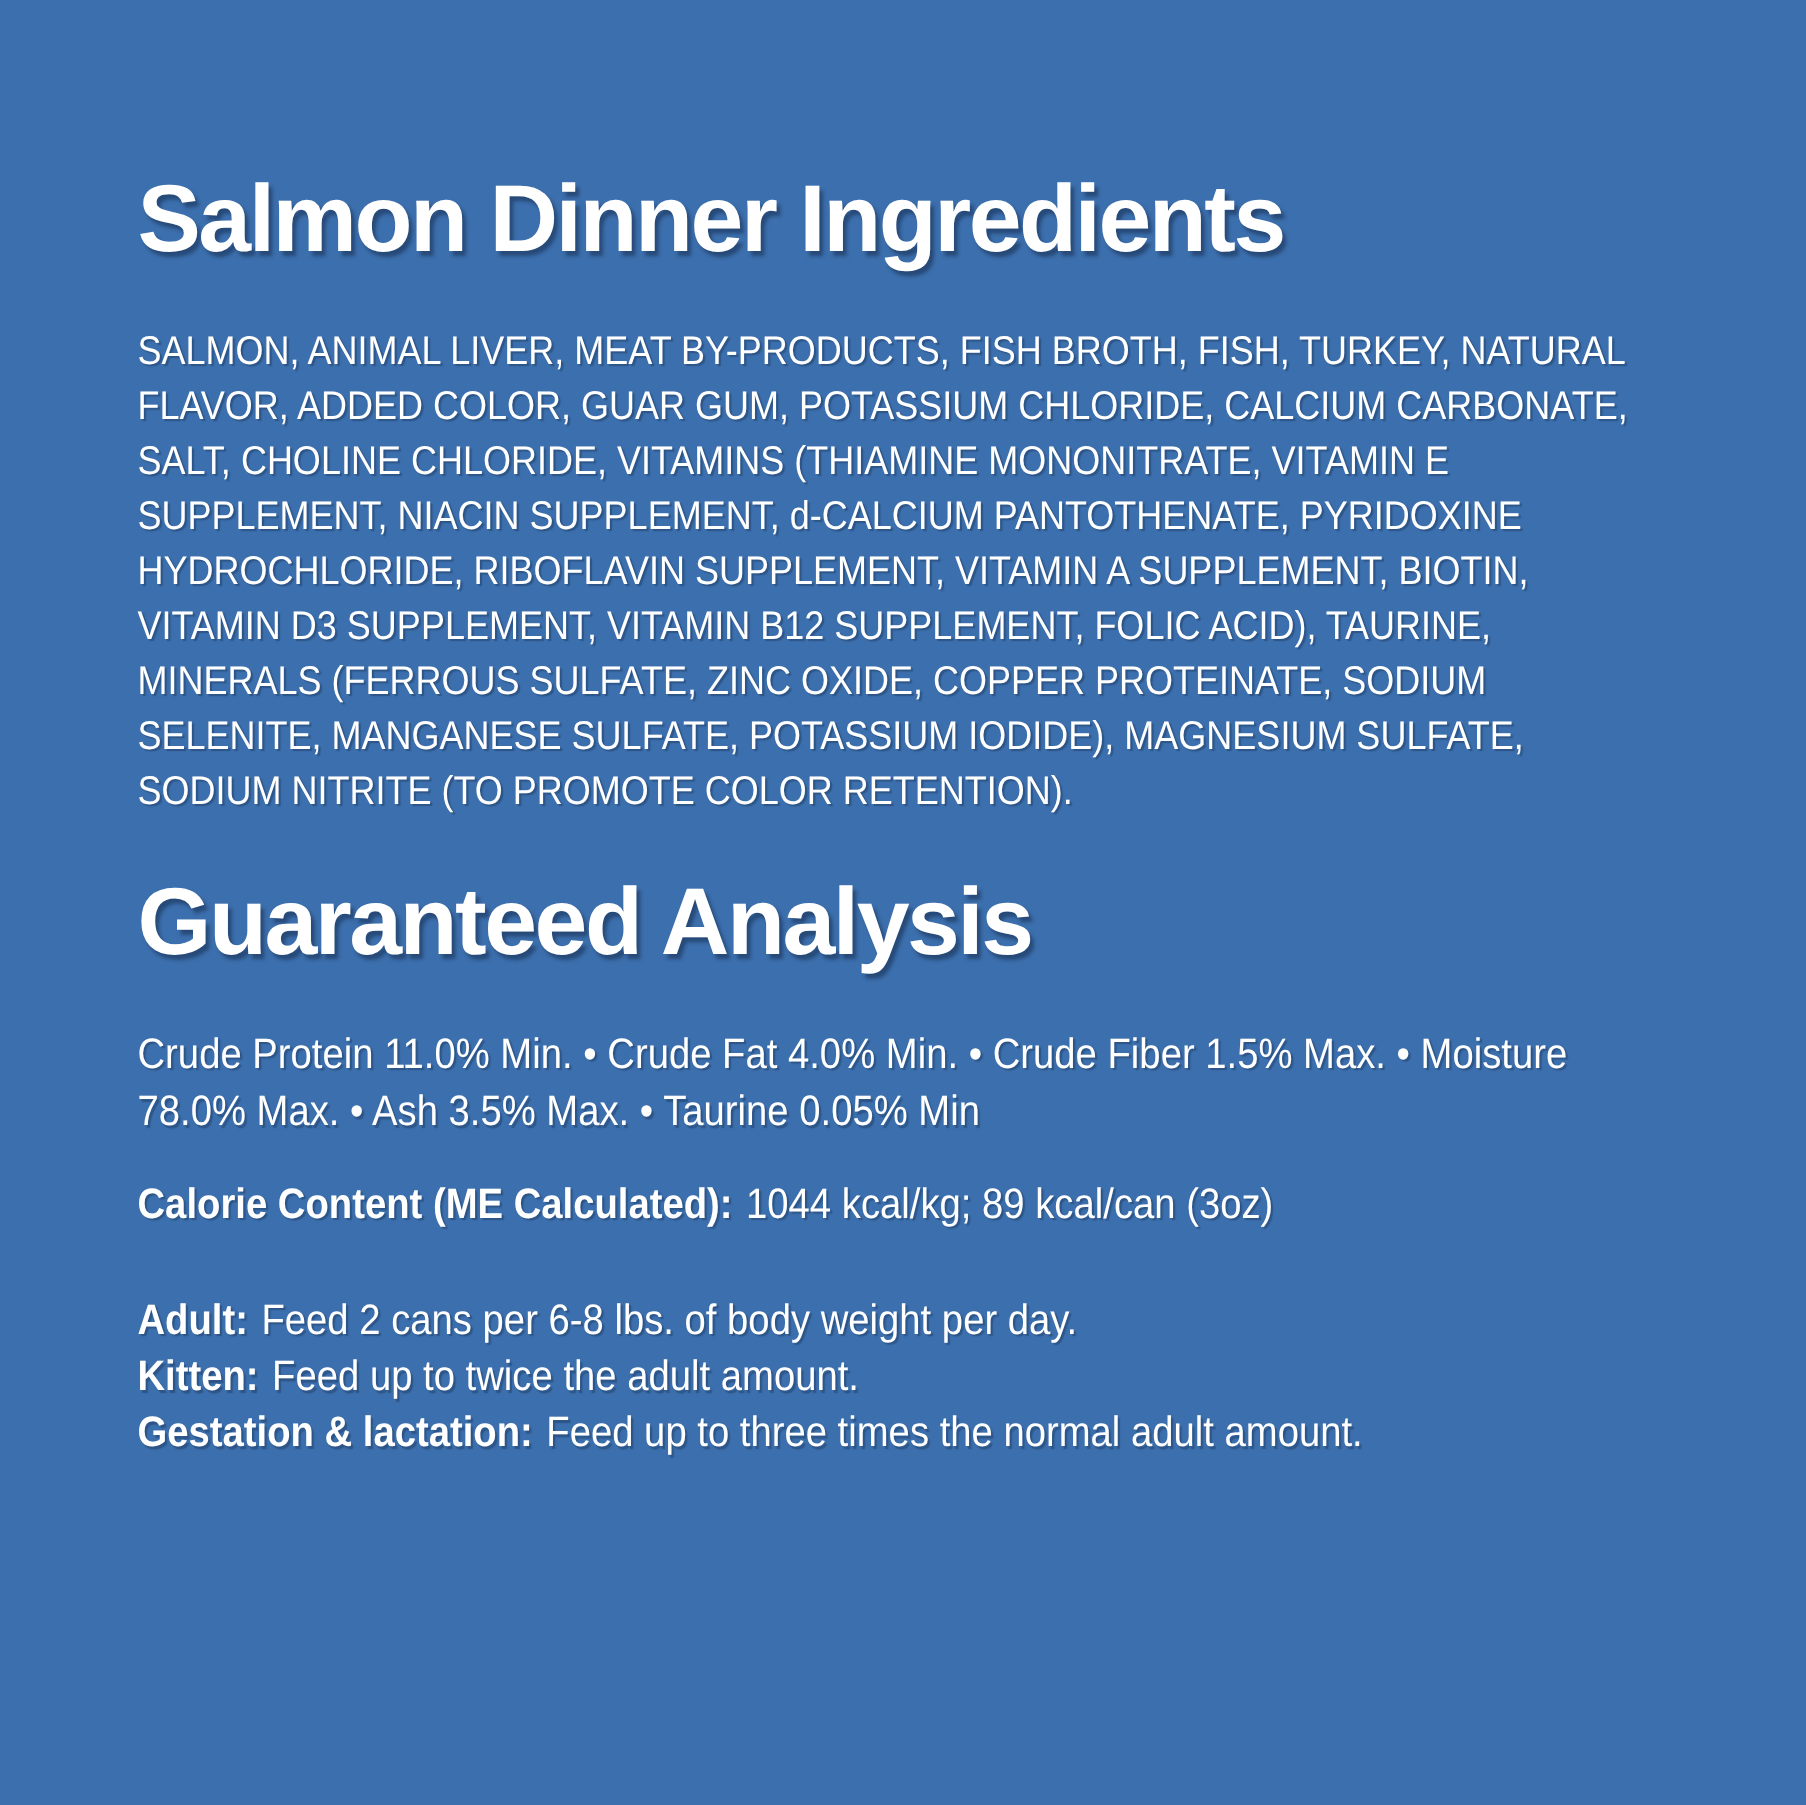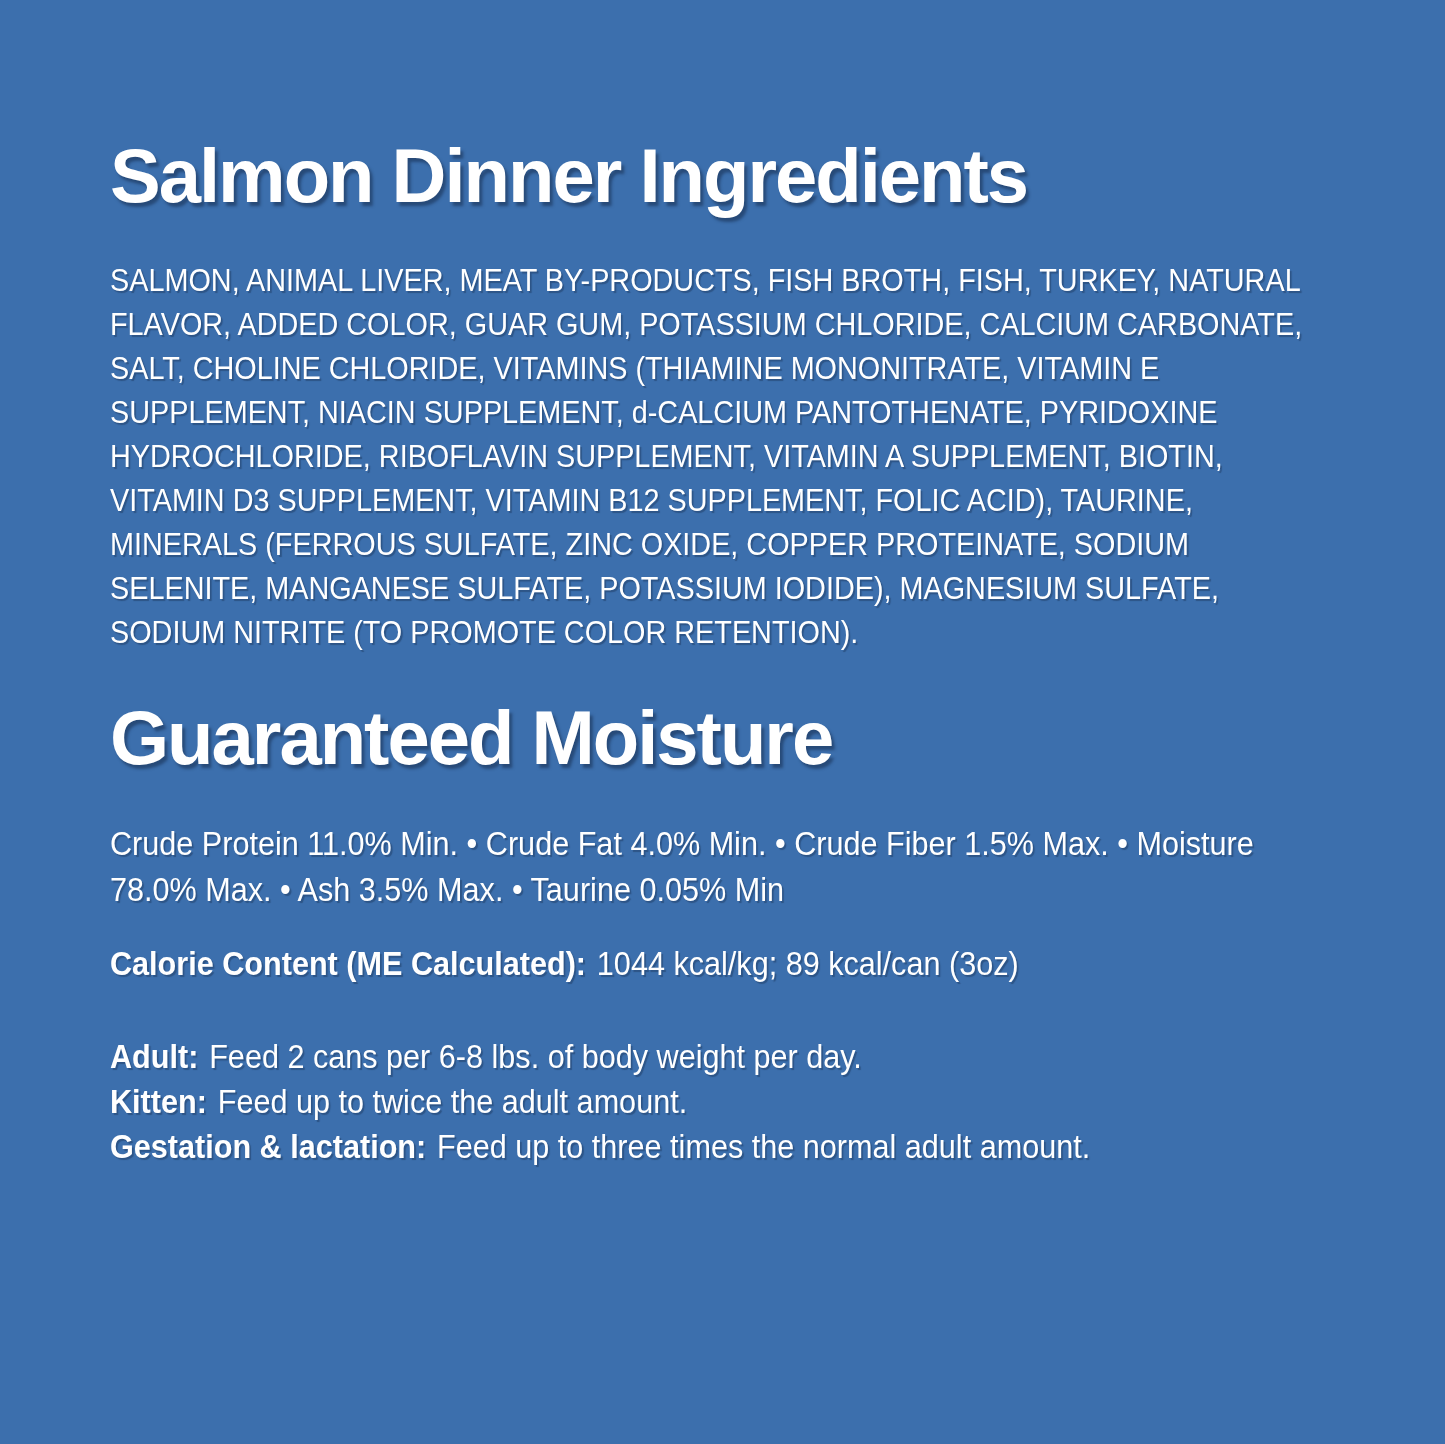--- a/index.html
+++ b/index.html
@@ -63,21 +63,21 @@
 </style>
 </head>
 <body style="background: rgb(60, 111, 173);">
 
 <div class="sheet" style="background: rgb(60, 111, 173); color: rgb(255, 255, 255);">
 
   <h1 class="heading">Salmon Dinner Ingredients</h1>
 
   <p class="ingredients-body condensed">SALMON, ANIMAL LIVER, MEAT BY-PRODUCTS, FISH BROTH, FISH, TURKEY, NATURAL FLAVOR, ADDED COLOR, GUAR GUM, POTASSIUM CHLORIDE, CALCIUM CARBONATE, SALT, CHOLINE CHLORIDE, VITAMINS (THIAMINE MONONITRATE, VITAMIN E SUPPLEMENT, NIACIN SUPPLEMENT, d-CALCIUM PANTOTHENATE, PYRIDOXINE HYDROCHLORIDE, RIBOFLAVIN SUPPLEMENT, VITAMIN A SUPPLEMENT, BIOTIN, VITAMIN D3 SUPPLEMENT, VITAMIN B12 SUPPLEMENT, FOLIC ACID), TAURINE, MINERALS (FERROUS SULFATE, ZINC OXIDE, COPPER PROTEINATE, SODIUM SELENITE, MANGANESE SULFATE, POTASSIUM IODIDE), MAGNESIUM SULFATE, SODIUM NITRITE (TO PROMOTE COLOR RETENTION).</p>
 
-  <h1 class="heading">Guaranteed Moisture</h1>
+  <h1 class="heading">Guaranteed Analysis</h1>
 
   <p class="analysis-body condensed">Crude Protein 11.0% Min. • Crude Fat 4.0% Min. • Crude Fiber 1.5% Max. • Moisture 78.0% Max. • Ash 3.5% Max. • Taurine 0.05% Min</p>
 
   <p class="calorie-line condensed">
     <span class="bold-label">Calorie Content (ME Calculated):</span><span>1044 kcal/kg; 89 kcal/can (3oz)</span>
   </p>
 
 
   <div class="feeding-rows condensed">
     <div class="feeding-row">

